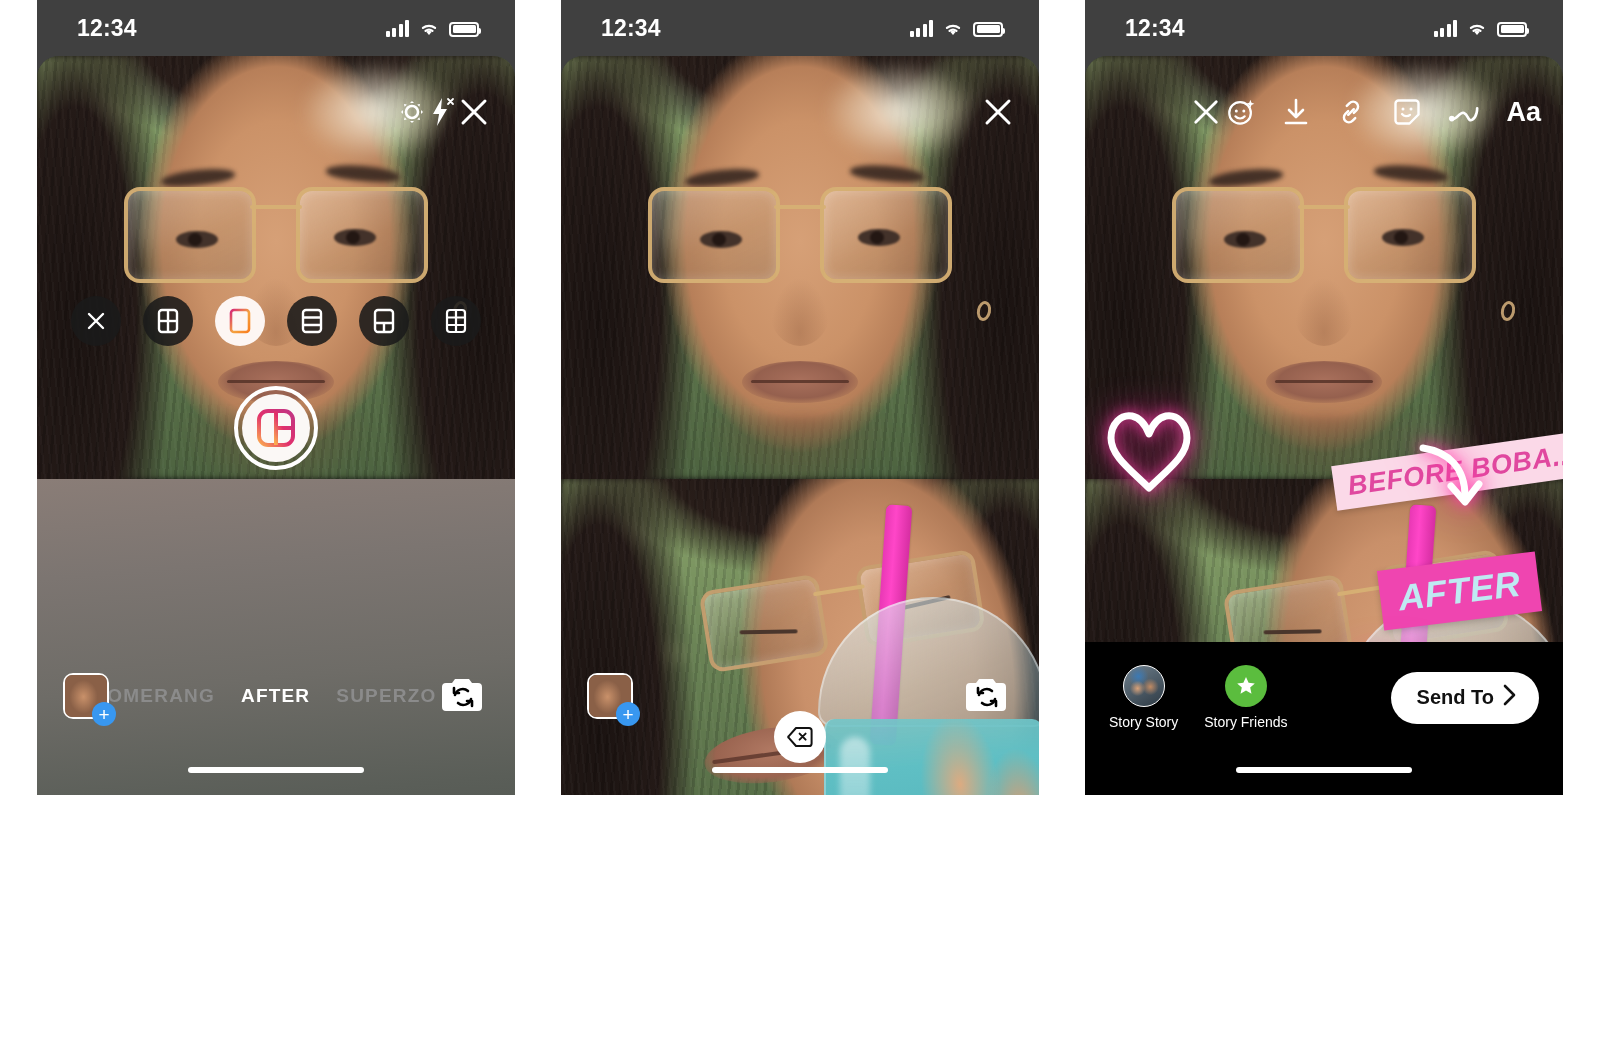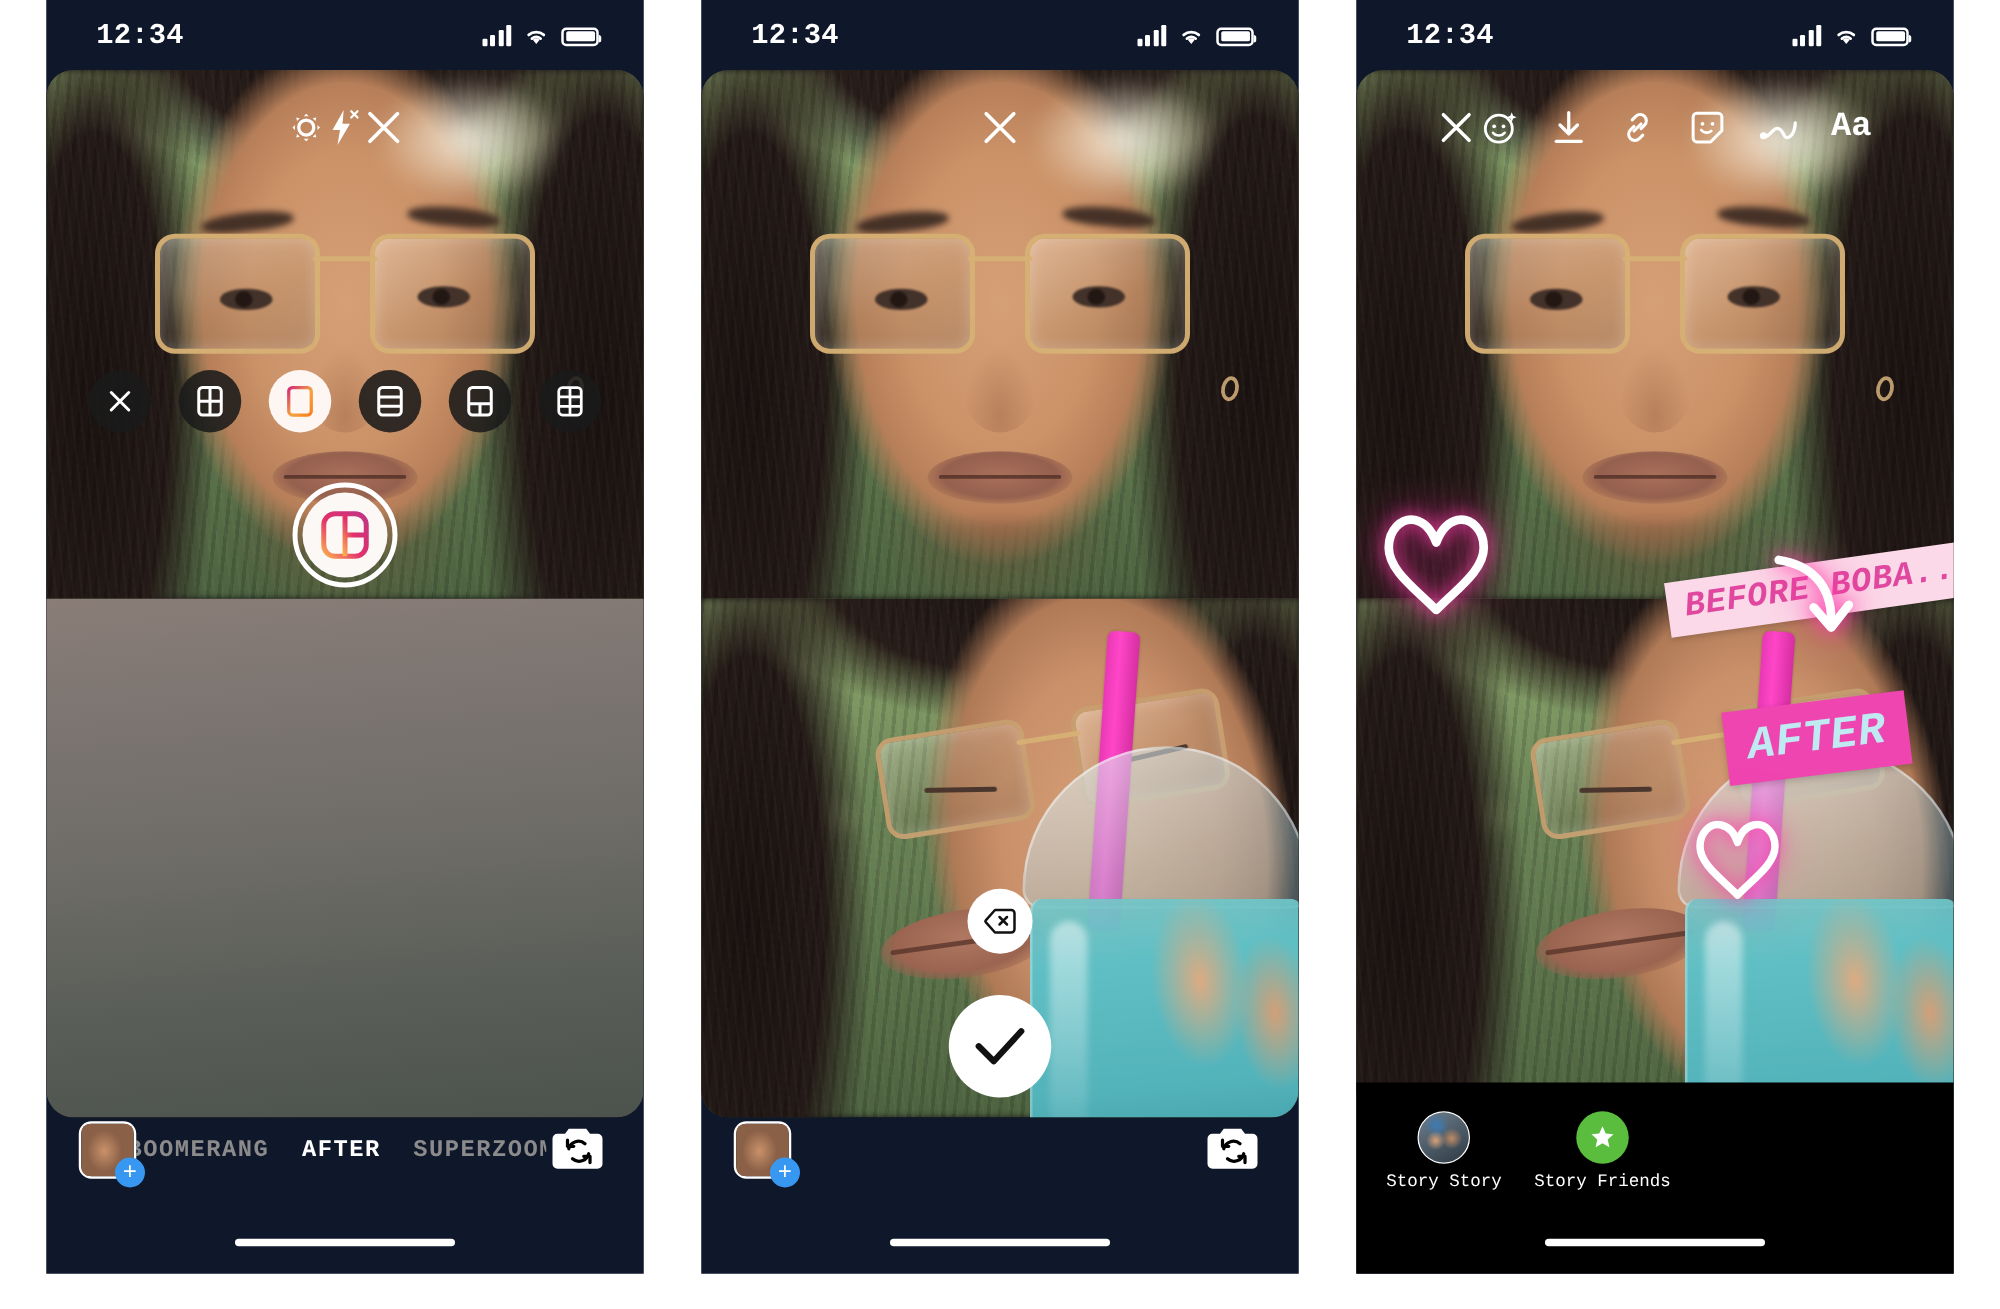--- a/index.html
+++ b/index.html
@@ -15,25 +15,24 @@
     background: #ffffff;
     display: flex;
     justify-content: space-between;
     align-items: flex-start;
     padding: 0 37px;
   }
 
   
   .phone {
     position: relative;
-    width: 478px; height: 1019px;
-    background: #0f172a;
+    width: 478px; height: 795px;
+    background: #404040;
     overflow: hidden;
     flex: 0 0 auto;
-    font-family: Liberation Mono, monospace;
   }
   .statusbar {
     position: absolute; top: 0; left: 0; right: 0; height: 56px;
     display: flex; align-items: center; justify-content: space-between;
     padding: 0 36px 0 40px;
     color: #fff; z-index: 40;
   }
   .clock { font-size: 23px; font-weight: bold; letter-spacing: .2px; }
   .stat-icons { display: flex; align-items: flex-end; gap: 9px; }
   .bars { display: flex; align-items: flex-end; gap: 2.5px; height: 17px; }
@@ -220,22 +219,22 @@
     position:absolute; right:-4%; bottom:-2%; width: 150px; height: 200px;
     background:
       radial-gradient(ellipse 54px 96px at 36% 40%, #dcab81, rgba(200,150,110,0) 72%),
       radial-gradient(ellipse 46px 86px at 74% 56%, #d2a078, rgba(190,142,104,0) 72%);
     transform: rotate(-6deg);
   }
 
   
   .ui-icon { color:#fff; display:flex; align-items:center; justify-content:center; }
   .top-bar {
-    position:absolute; top: 0; left:0; right:0; height: 92px;
-    display:flex; align-items:center; justify-content:center;
+    position:absolute; top: 10px; left:0; right:0; height: 92px;
+    display:flex; align-items:center; justify-content:flex-end;
     padding: 0 26px; z-index: 30;
   }
   .top-bar.three { gap: 6px; padding: 0 22px; }
   .top-bar.three .tools { display:flex; align-items:center; gap: 26px; }
 
   .gray-panel {
     position:absolute; left:0; right:0; bottom:0; height: 415px;
     background: linear-gradient(175deg,#8a7d77 0%, #7c7571 22%, #6e6c67 48%, #5a5e58 74%, #4c524c 100%);
     z-index: 20;
   }
@@ -776,17 +775,25 @@
         <div class="share-label">Story Story</div>
       </div>
       <div class="share-target">
         <div class="cf-badge">
           <svg width="22" height="22" viewBox="0 0 22 22">
               <path d="M11 2l2.6 5.7 6.2.7-4.6 4.2 1.3 6.1L11 15.6 5.5 18.7l1.3-6.1L2.2 8.4l6.2-.7z" fill="#fff"></path>
             </svg>
         </div>
         <div class="share-label">Story Friends</div>
       </div>
+      <div class="send-to">
+        <span>Send To</span>
+        <span>
+          <svg width="15" height="22" viewBox="0 0 15 22">
+              <path d="M3 2l9 9-9 9" stroke="#111" stroke-width="2.6" fill="none" stroke-linecap="round" stroke-linejoin="round"></path>
+            </svg>
+        </span>
+      </div>
     </div>
     <div class="home-indicator"></div>
   </div>
 
 </div>
 
 </body></html>

